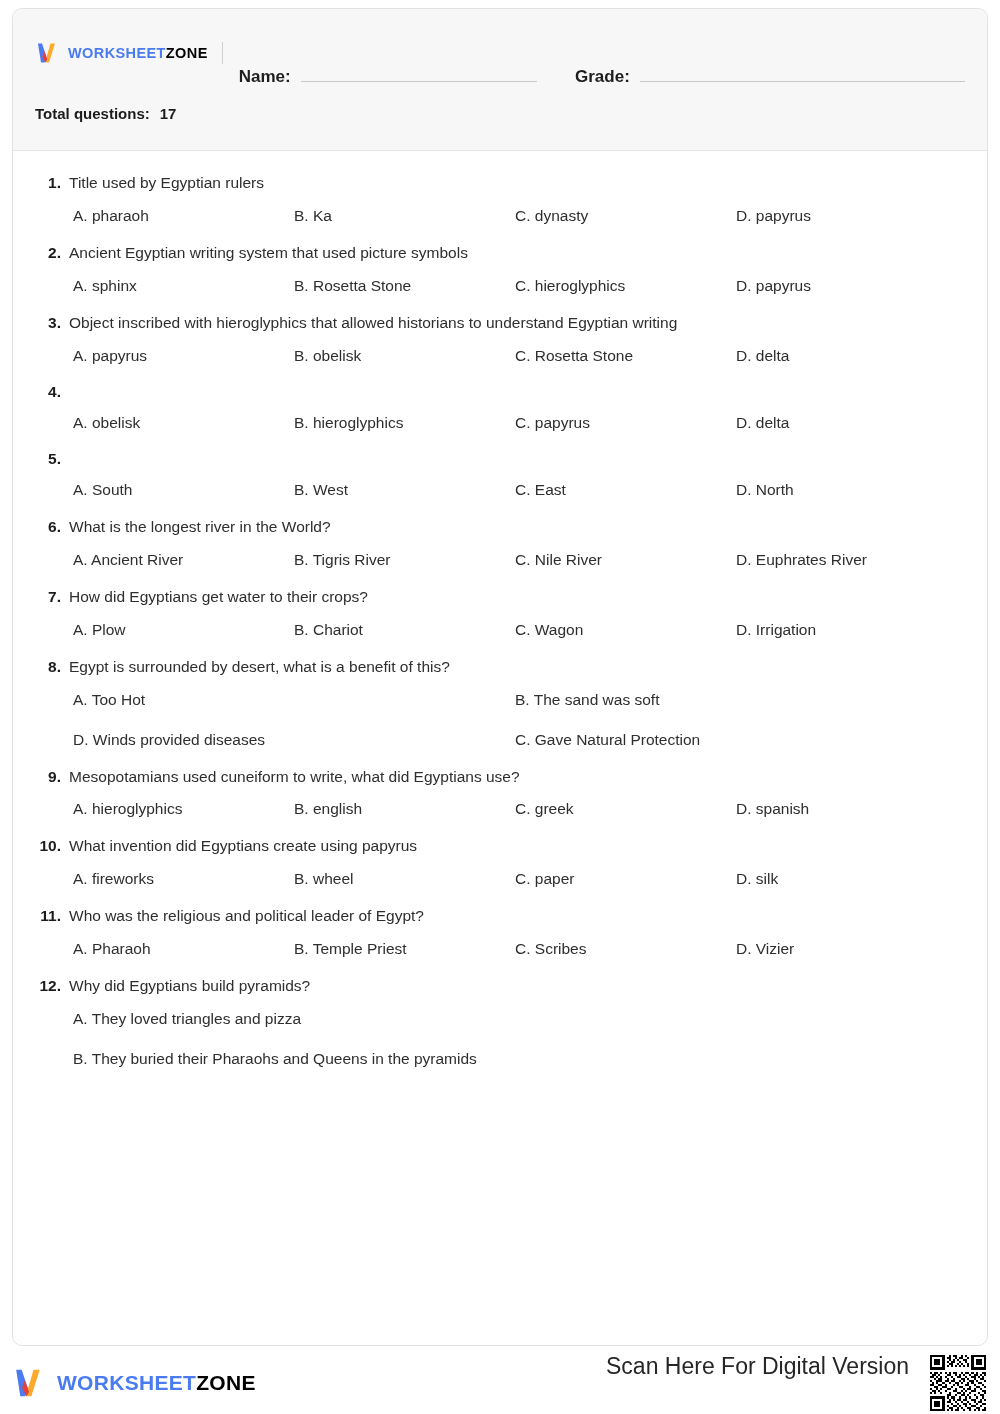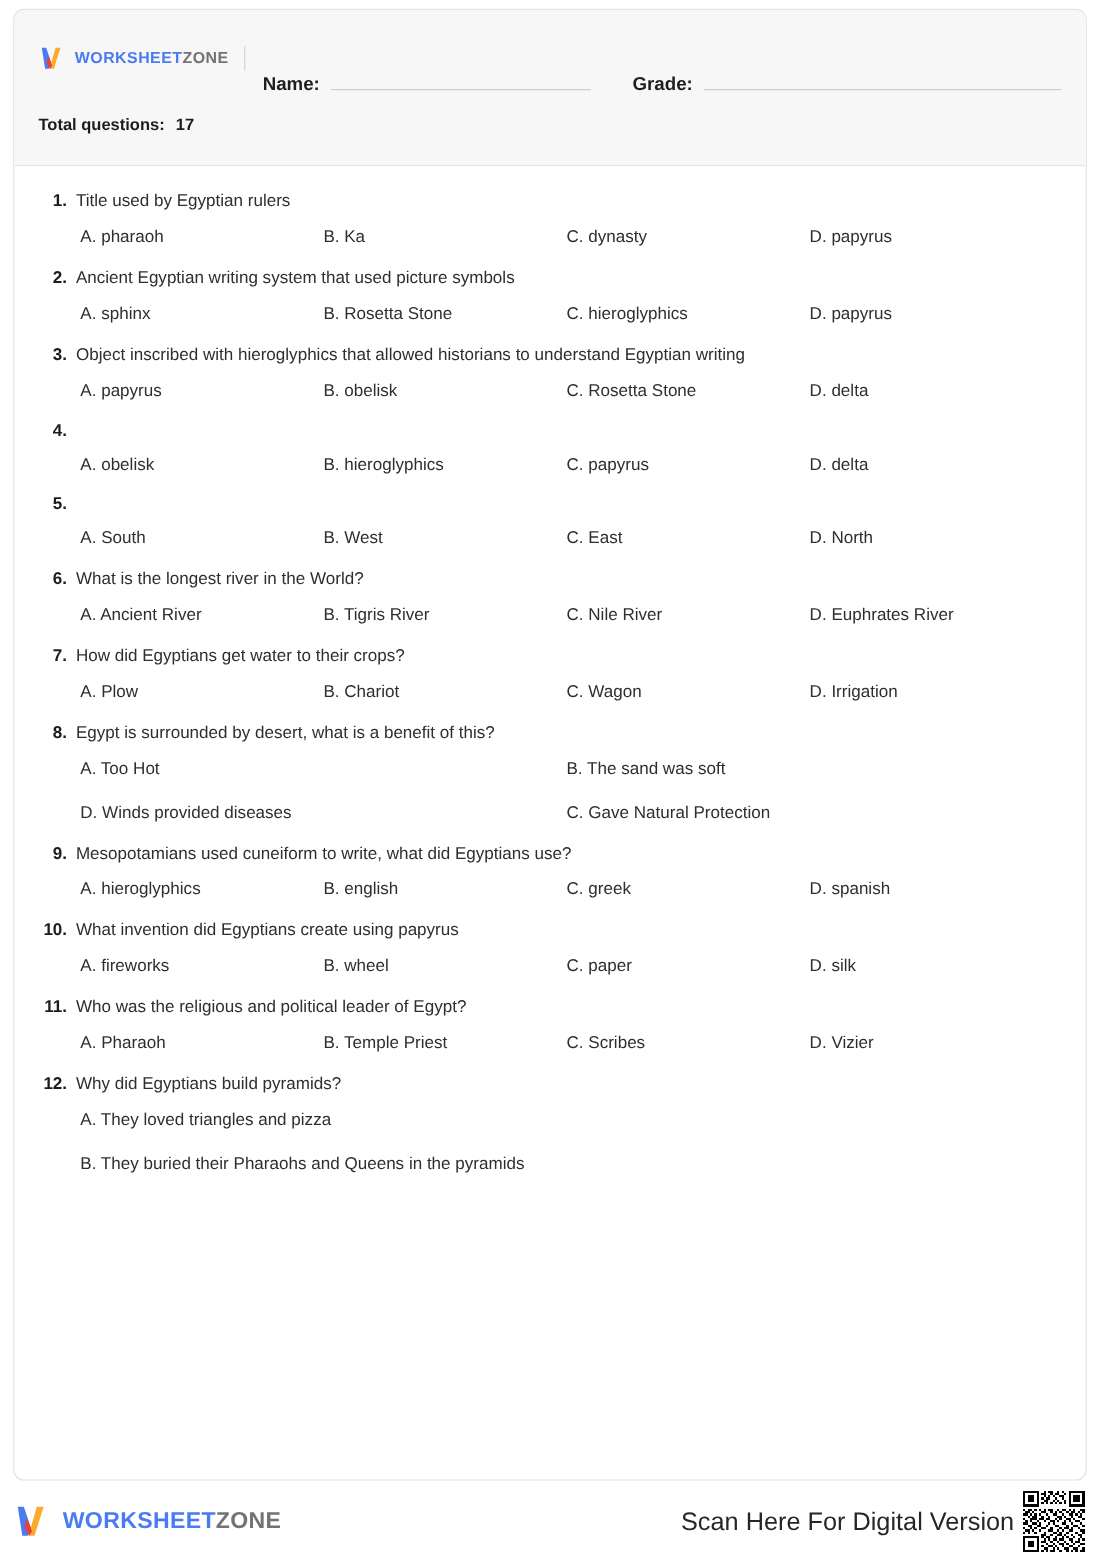--- a/index.html
+++ b/index.html
@@ -55,21 +55,21 @@
     height: 24px;
     display: block;
   }
   .logo-text {
     font-size: 14.5px;
     font-weight: bold;
     letter-spacing: 0.4px;
     white-space: nowrap;
   }
   .logo-text .w1 { color: #4a7bf0; }
-  .logo-text .w2 { color: #737373; }
+  .logo-text .w2 { color: #000000; }
 
   .logo-divider {
     width: 1px;
     height: 22px;
     background: #cfcfcf;
     margin: 0 16px 0 14px;
     flex: 0 0 auto;
   }
   .field {
     display: flex;
@@ -166,22 +166,22 @@
     align-items: center;
     gap: 9px;
   }
   .footer-logo .logo-mark { width: 36px; height: 34px; }
   .footer-logo .logo-text {
     font-size: 21px;
     letter-spacing: 0.3px;
   }
   .footer-right {
     display: flex;
-    align-items: center;
-    gap: 6px;
+    align-items: flex-start;
+    gap: 19px;
   }
   .scan-text {
     font-size: 23px;
     color: #262626;
     white-space: nowrap;
   }
   .qr {
     width: 60px;
     height: 60px;
     display: block;

